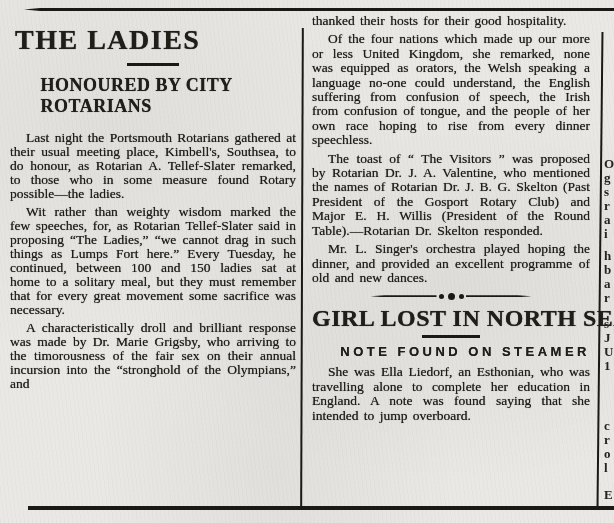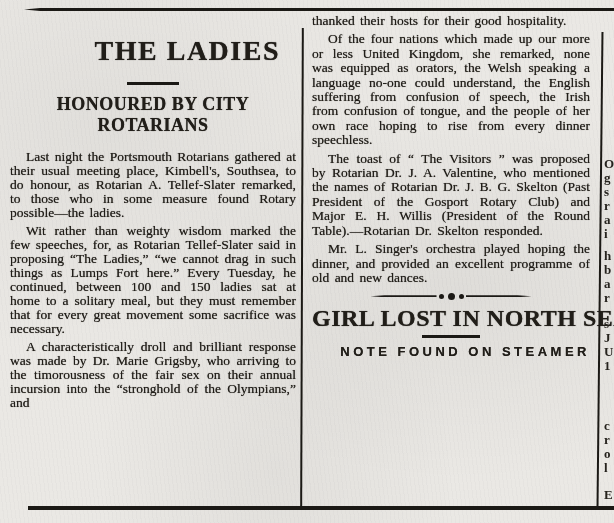--- a/index.html
+++ b/index.html
@@ -33,29 +33,29 @@
   .col-left{left:10px;top:20px;width:286px;}
   .col-right{left:312px;top:14px;width:278px;}
   p.body{
     font-size:13.5px;line-height:14px;margin:0 0 4px;
     text-align:justify;text-indent:16px;word-spacing:2px;
     text-shadow:0 0 0.7px rgba(33,30,25,0.8);
   }
   .col-right p.body{line-height:14.4px;}
   p.no-indent{text-indent:0;}
   h1.headline{
-    margin:16px;font-size:28px;line-height:30px;font-weight:bold;
-    text-align:right;letter-spacing:1.5px;
+    margin:5px;font-size:28px;line-height:30px;font-weight:bold;
+    text-align:left;letter-spacing:1.5px;
     text-shadow:0 0 0.8px rgba(20,18,14,0.85);
   }
   .short-rule{width:52px;height:3px;margin:8px auto 9px;}
   .short-rule-2{width:58px;height:3px;margin:4px auto 6px;}
   h2.subheadline{
     margin:0 auto 14px;max-width:225px;font-size:18px;line-height:21px;
-    font-weight:bold;text-align:center;letter-spacing:0.5px;
+    font-weight:bold;text-align:left;letter-spacing:0.5px;
     text-shadow:0 0 0.7px rgba(20,18,14,0.85);
   }
   h2.headline-2{
     margin:2px 0 0;font-size:24px;line-height:26px;font-weight:bold;
     text-align:center;letter-spacing:0.5px;white-space:nowrap;
     text-shadow:0 0 0.8px rgba(20,18,14,0.85);
   }
   h3.kicker{
     margin:0 0 6px;font-family:"Liberation Sans","DejaVu Sans",sans-serif;
     font-size:13px;font-weight:bold;letter-spacing:3.5px;text-align:right;
@@ -102,20 +102,21 @@
       <span class="orn-dot"></span>
       <span class="orn-dot mid"></span>
       <span class="orn-dot"></span>
       <span class="orn-line right"></span>
     </div>
 
     <h2 class="headline-2">GIRL LOST IN NORTH SEA</h2>
     <div class="short-rule-2 ink"></div>
     <h3 class="kicker">NOTE FOUND ON STEAMER</h3>
 
+    <p class="body">She was Ella Liedorf, an Esthonian, who was travelling alone to complete her education in England. A note was found saying that she intended to jump overboard.</p>
   </div>
 
   <div class="v-rule v-rule-right ink"></div>
 
   <div class="fragments">
       <span style="top: 156px;">O</span>
       <span style="top: 170px;">g</span>
       <span style="top: 184px;">s</span>
       <span style="top: 198px;">r</span>
       <span style="top: 212px;">a</span>

